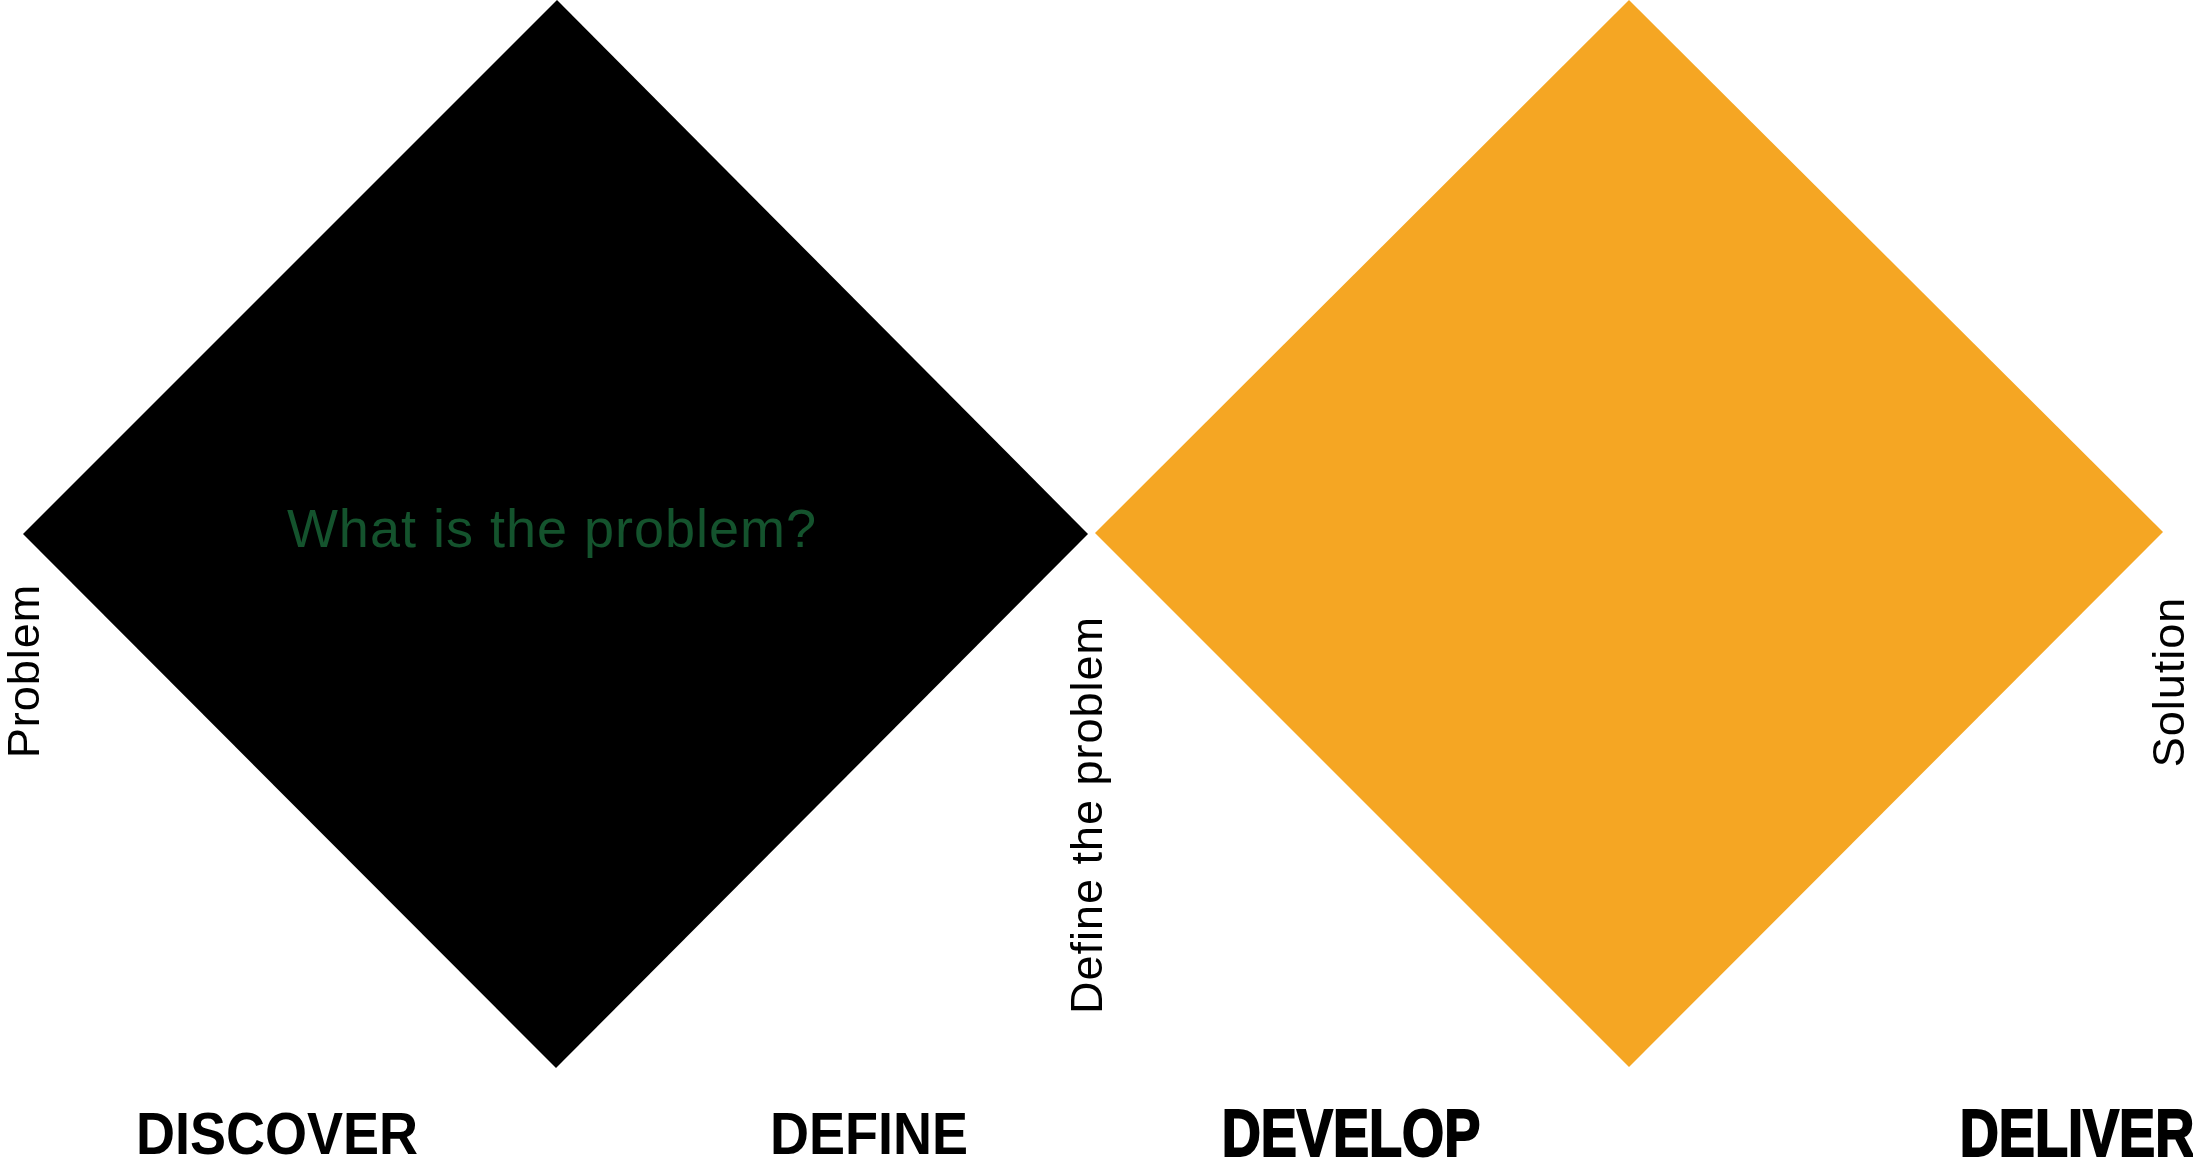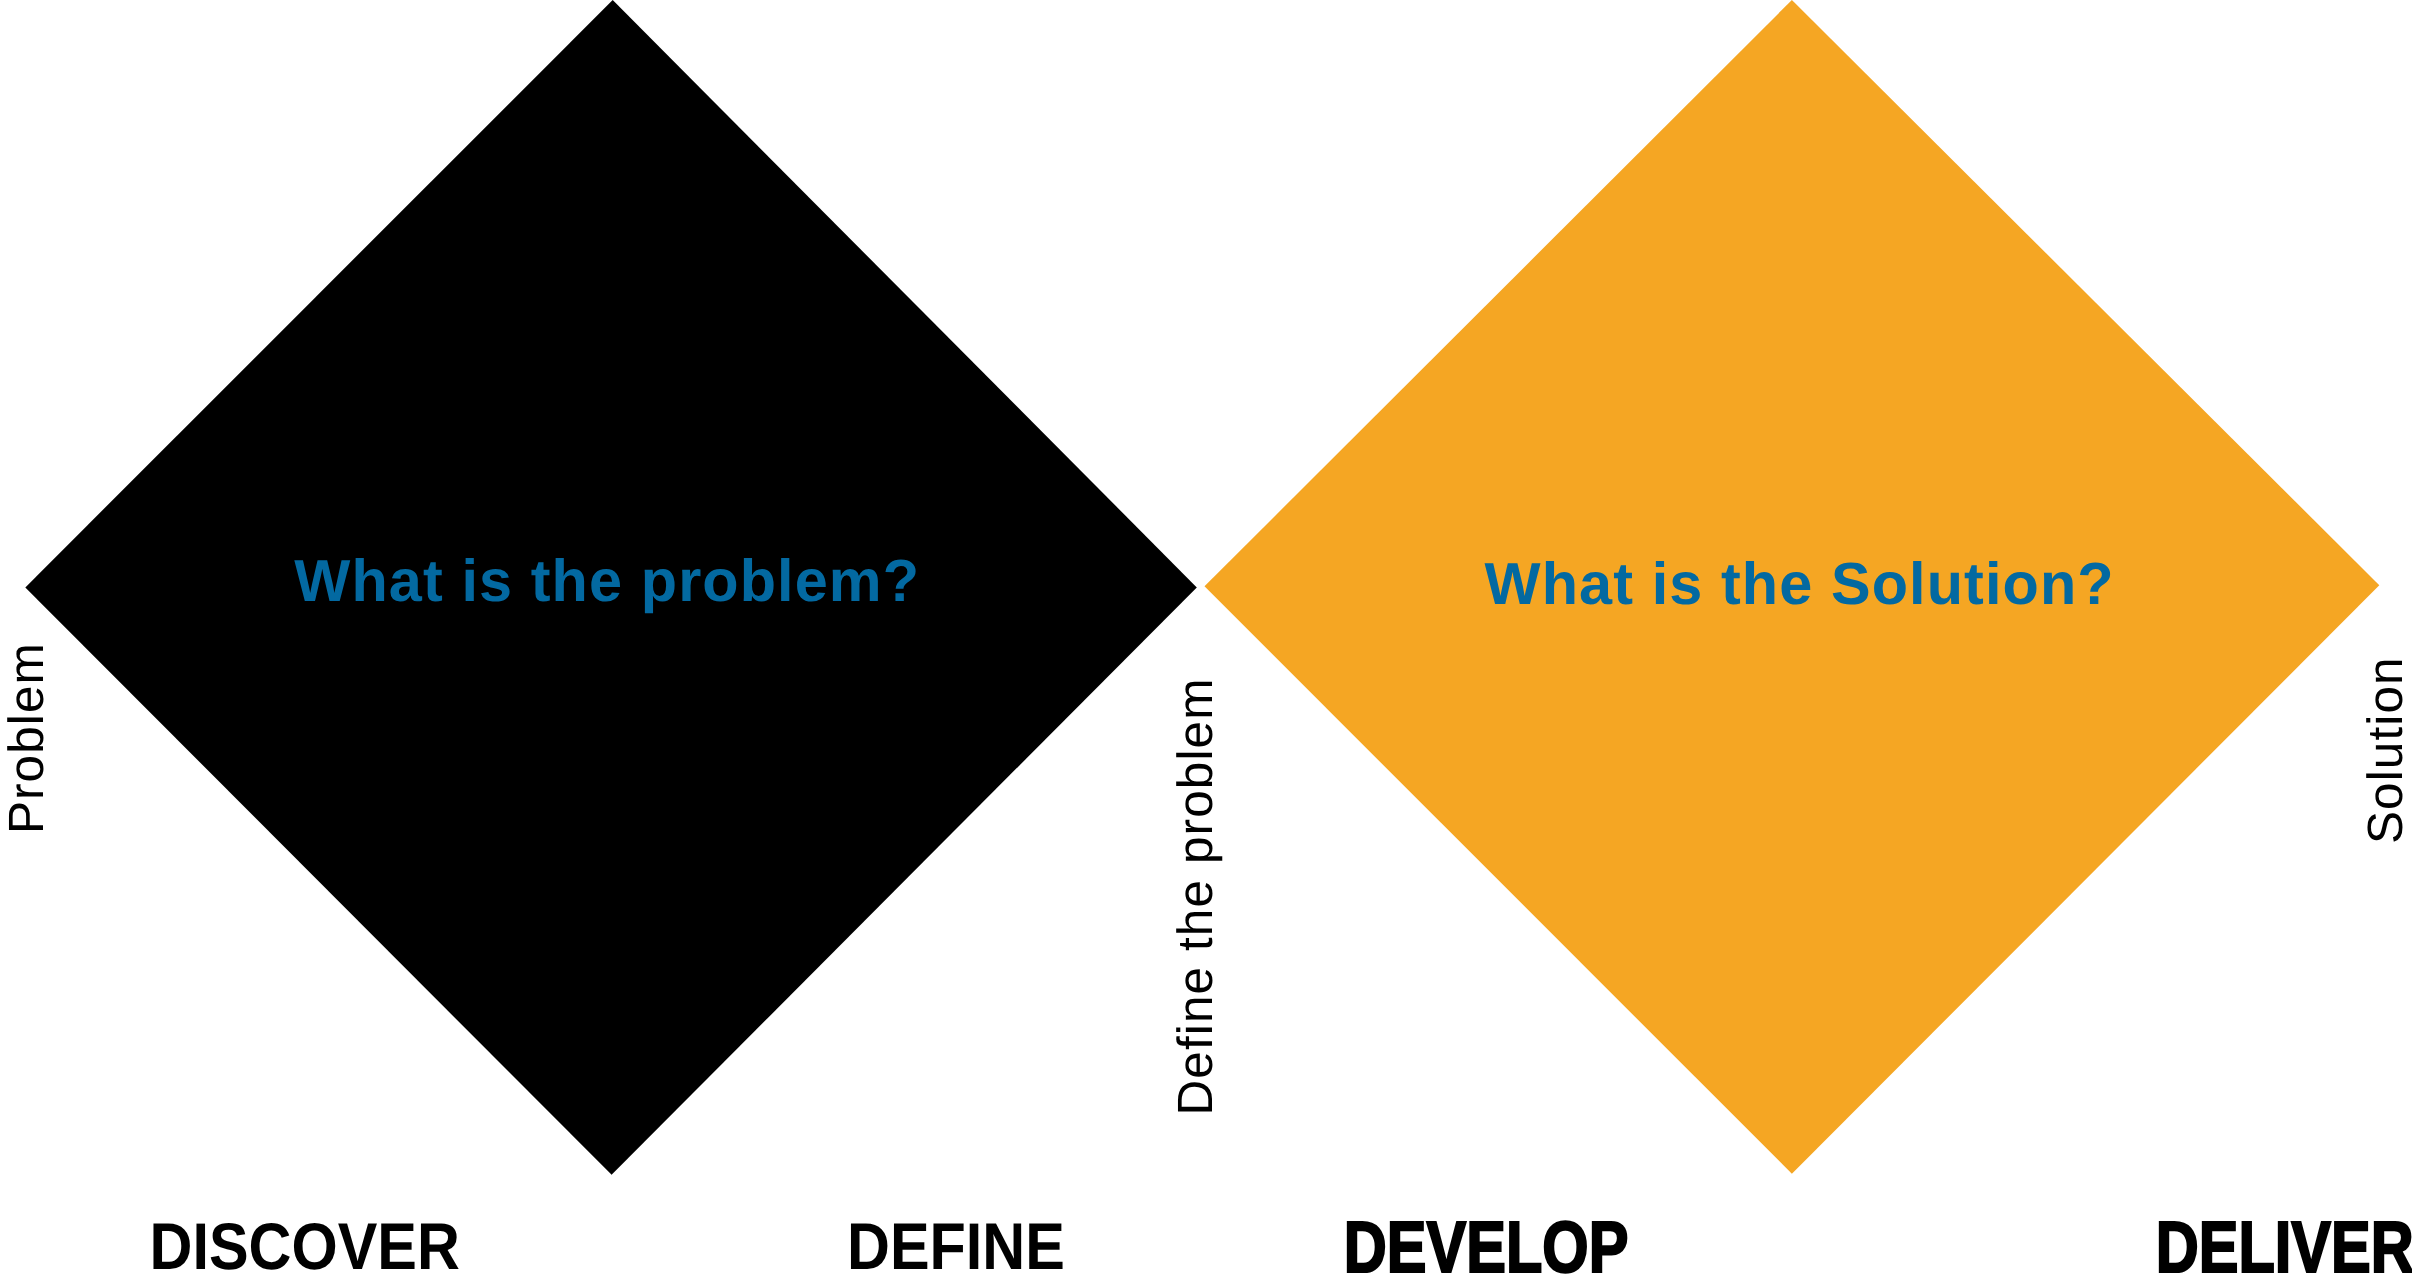--- a/index.html
+++ b/index.html
@@ -16,23 +16,23 @@
     overflow: hidden;
   }
   .diamond-layer {
     position: absolute;
     left: 0; top: 0;
     width: 2193px;
     height: 1169px;
   }
   .question {
     position: absolute;
-    color: #0369a1;
+    color: #14532d;
     font-size: 54px;
-    font-weight: 700;
+    font-weight: 400;
     letter-spacing: 1px;
     white-space: nowrap;
     transform: translate(-50%, -50%);
   }
   .question.left  { left: 552px;  top: 528px; }
   .question.right { left: 1636px; top: 531px; }
   .vlabel {
     position: absolute;
     color: #000000;
     font-size: 45px;
@@ -73,21 +73,20 @@
 
 <div class="canvas">
 
   <svg class="diamond-layer" viewBox="0 0 2193 1169" width="2193" height="1169" aria-hidden="true">
     <polygon points="557,0 1088,534 556,1068 23,534" fill="#000000"></polygon>
     <polygon points="1629,0 2163,532 1629,1067 1095,533" fill="#F5A623"></polygon>
   </svg>
 
   <div class="question left">What is the problem?</div>
 
-  <div class="question right">What is the Solution?</div>
 
   <div class="vlabel problem">Problem</div>
 
   <div class="vlabel define">Define the problem</div>
 
   <div class="vlabel solution">Solution</div>
 
   <div class="phase p-discover">DISCOVER</div>
 
   <div class="phase p-define">DEFINE</div>

